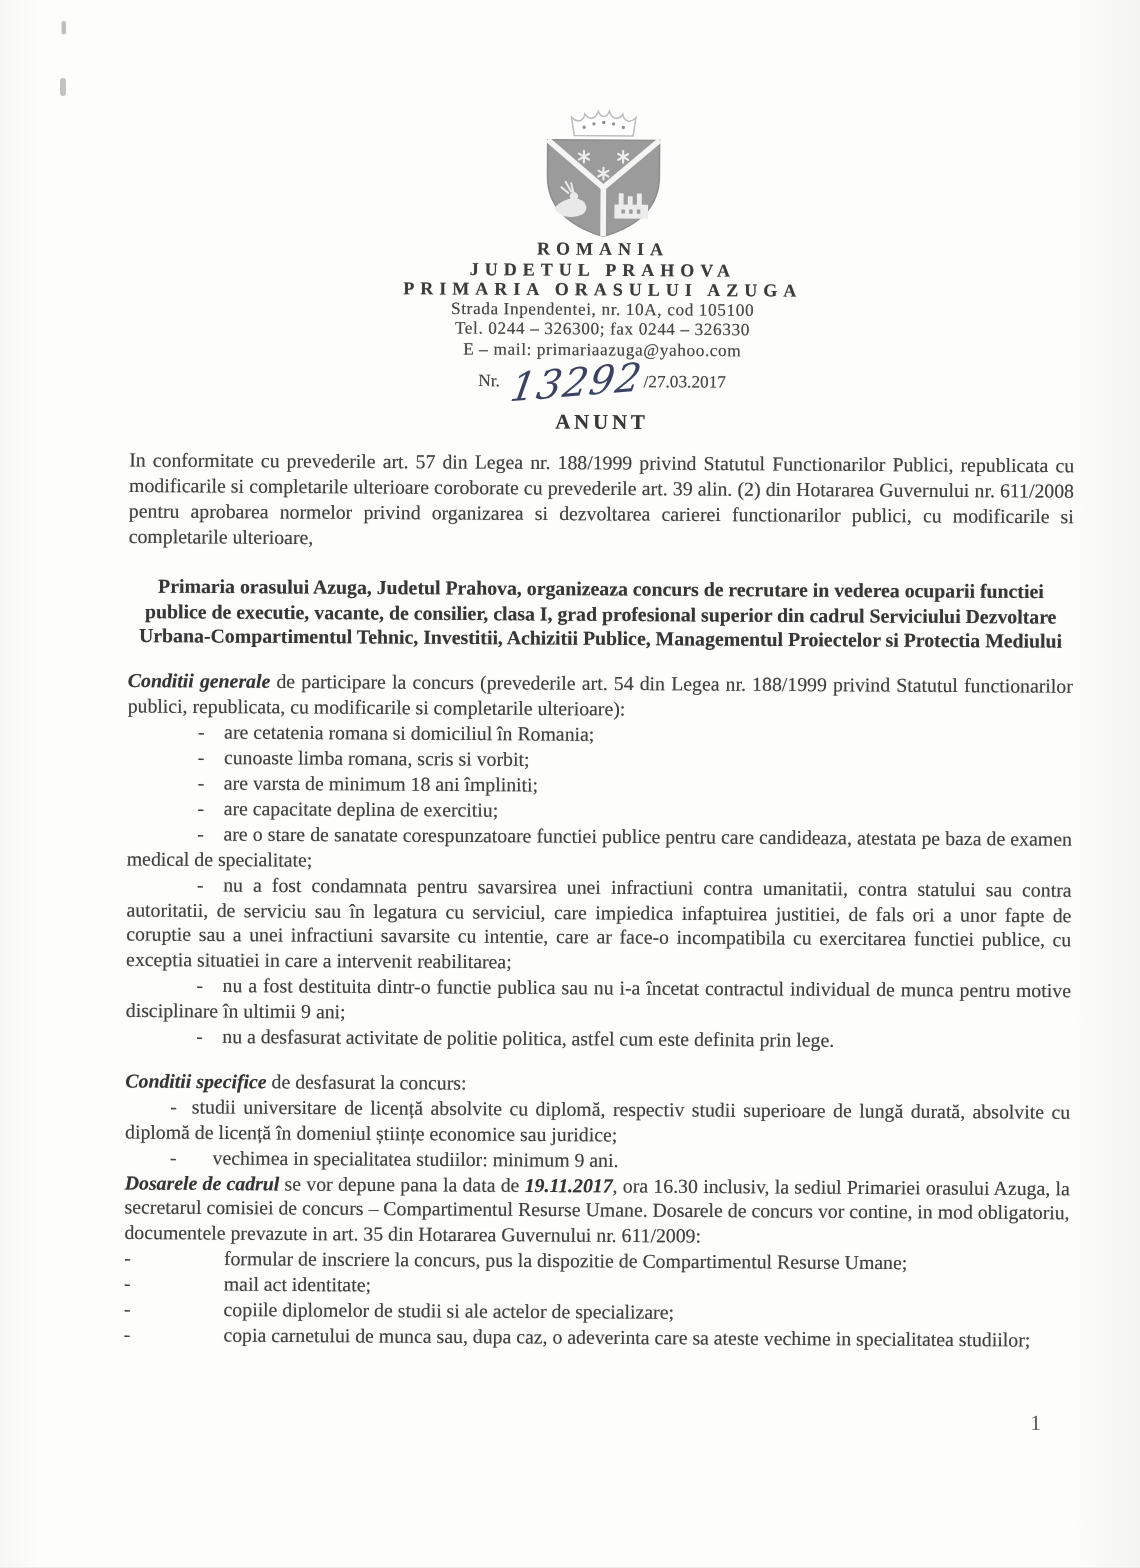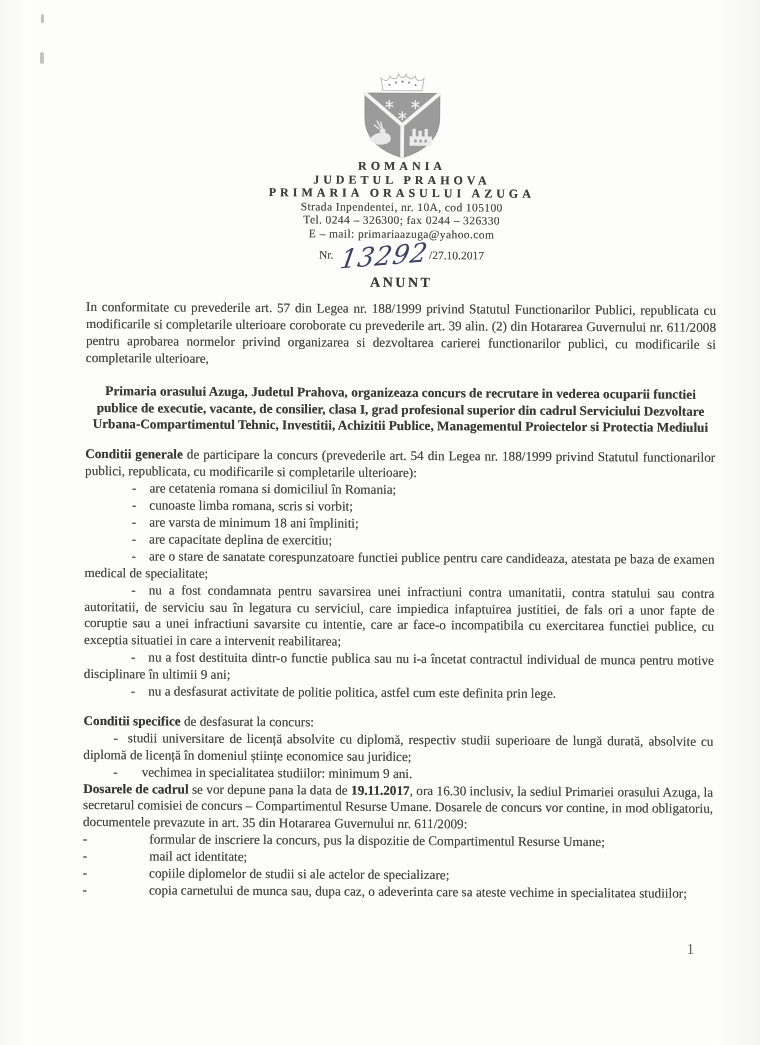--- a/index.html
+++ b/index.html
@@ -28,21 +28,21 @@
     font-size:26px; color:#3c4263; letter-spacing:1px;
     transform:rotate(-5deg) skewX(-14deg); margin:0 1px 0 7px;
     text-shadow:none; vertical-align:-6px;
   }
   .doc-title { text-align:center; font-size:14px; font-weight:bold; letter-spacing:2.5px; color:#383838; margin-top:7px; }
   p { font-size:13.2px; line-height:16.9px; color:#424242; }
   .just { text-align:justify; }
   .intro { margin-top:10px; }
   .bold-center { margin-top:16px; text-align:center; font-weight:bold; color:#373737; padding:0 4px; }
   .sect-head { margin-top:13px; }
-  .sect-head b, .dossier-head b { color:#353535; }
+  .sect-head b, .dossier-head b { color:#353535;font-style:italic; }
   .li { text-indent:47px; }
   .li .dash { margin-right:13px; }
   .li2 { text-indent:30px; }
   .li2 .dash { margin-right:10px; }
   .li2.gapped .dash { margin-right:24px; }
   .dossier-head { margin-top:0; }
   .dli { text-indent:-25px; padding-left:25px; }
   .dli .tab { display:inline-block; width:62px; }
   .pagenum { position:absolute; top:941px; right:66px; font-family:"Liberation Serif",serif; font-size:14.5px; color:#5a5a5a; }
 </style>
@@ -94,21 +94,21 @@
             <rect x="16" y="16.5" width="2.5" height="3" fill="#9b9b9b"></rect>
           </g>
         </g>
       </svg>
       <div class="h-caps">ROMANIA</div>
       <div class="h-caps">JUDETUL PRAHOVA</div>
       <div class="h-caps">PRIMARIA ORASULUI AZUGA</div>
       <div class="h-addr">Strada Inpendentei, nr. 10A, cod 105100</div>
       <div class="h-addr">Tel. 0244 – 326300; fax 0244 – 326330</div>
       <div class="h-addr">E – mail: primariaazuga@yahoo.com</div>
-      <div class="nr-line"><span>Nr.</span><span class="handwritten">13292</span><span>/27.10.2017</span></div>
+      <div class="nr-line"><span>Nr.</span><span class="handwritten">13292</span><span>/27.03.2017</span></div>
     </div>
 
     <div class="doc-title">ANUNT</div>
 
     <p class="intro just">In conformitate cu prevederile art. 57 din Legea nr. 188/1999 privind Statutul Functionarilor Publici, republicata cu modificarile si completarile ulterioare coroborate cu prevederile art. 39 alin. (2) din Hotararea Guvernului nr. 611/2008 pentru aprobarea normelor privind organizarea si dezvoltarea carierei functionarilor publici, cu modificarile si completarile ulterioare,</p>
 
     <p class="bold-center">Primaria orasului Azuga, Judetul Prahova, organizeaza concurs de recrutare in vederea ocuparii functiei publice de executie, vacante, de consilier, clasa I, grad profesional superior din cadrul Serviciului Dezvoltare Urbana-Compartimentul Tehnic, Investitii, Achizitii Publice, Managementul Proiectelor si Protectia Mediului</p>
 
     <p class="sect-head just"><b>Conditii generale</b><span> de participare la concurs (prevederile art. 54 din Legea nr. 188/1999 privind Statutul functionarilor publici, republicata, cu modificarile si completarile ulterioare):</span></p>
 

